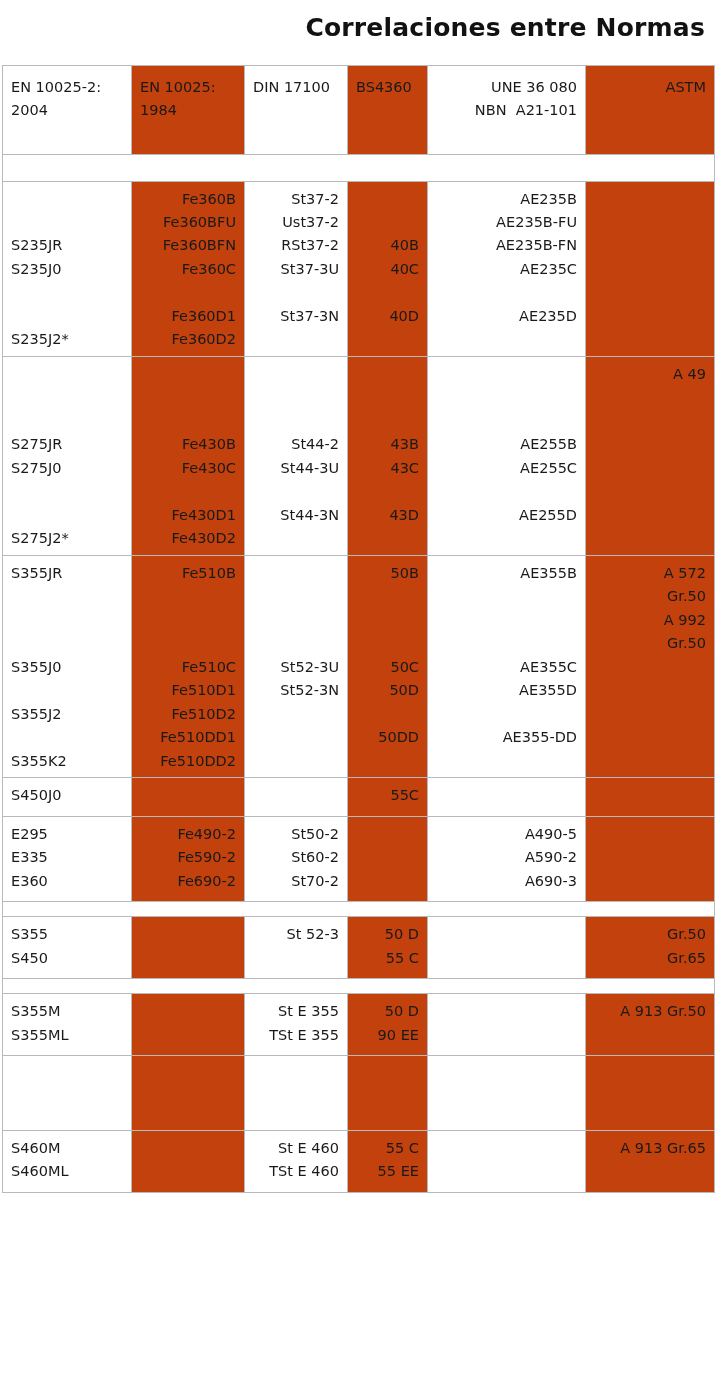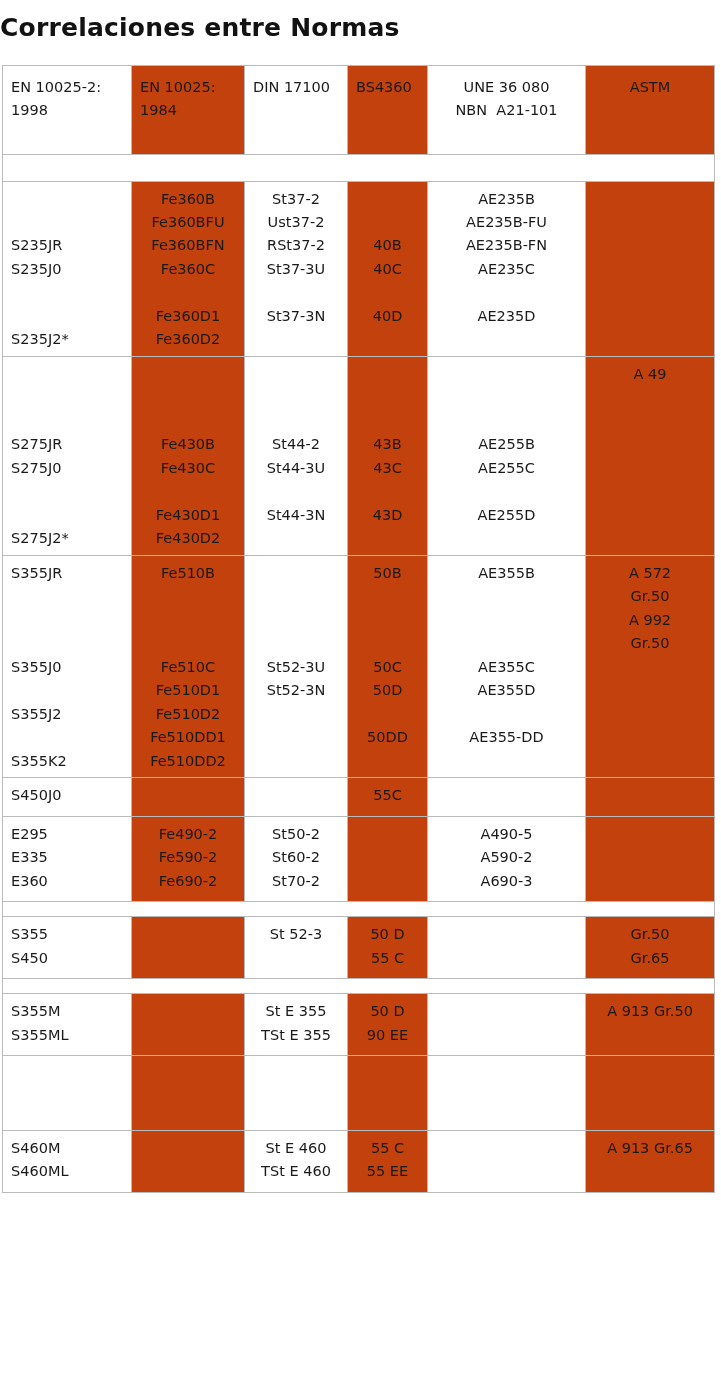--- a/index.html
+++ b/index.html
@@ -14,25 +14,25 @@
     color: #1a1a1a;
     overflow: hidden;
   }
   .page {
     position: relative;
     width: 721px;
     height: 1381px;
     background: #ffffff;
   }
   .title {
-    text-align: left;
+    text-align: right;
     font-size: 25px;
     font-weight: 700;
     letter-spacing: 0.2px;
-    padding: 13px 8px 11px 0;
+    padding: 13px 16px 11px 0;
     color: #121212;
     font-family: "DejaVu Sans", sans-serif;
   }
   table.norm {
     border-collapse: collapse;
     width: 619px;
     margin: 0 2px;
     table-layout: fixed;
   }
   table.norm td, table.norm th {
@@ -53,21 +53,21 @@
 
   
   .shade { background: #c2410c; }
   .plain { background: #ffffff; }
 
   .cellpad {
     padding: 6px 8px 8px 8px;
     min-height: 12px;
     box-sizing: border-box;
   }
-  .center { text-align: center; }
+  .center { text-align: right; }
   .left { text-align: left; }
 
   
   .hdr td {
     height: 88px;
     font-size: 14.5px;
   }
   .hdr .cellpad {
     padding-top: 10px;
   }
@@ -105,21 +105,21 @@
         <col class="c2">
         <col class="c3">
         <col class="c4">
         <col class="c5">
     </colgroup>
     <tbody>
       <tr class="hdr">
         <td class="plain">
           <div class="cellpad left">
               <span class="line">EN 10025-2:</span>
-              <span class="line">1998</span>
+              <span class="line">2004</span>
             </div>
         </td>
         <td class="shade">
           <div class="cellpad left">
               <span class="line">EN 10025:</span>
               <span class="line">1984</span>
             </div>
         </td>
         <td class="plain">
           <div class="cellpad left">

